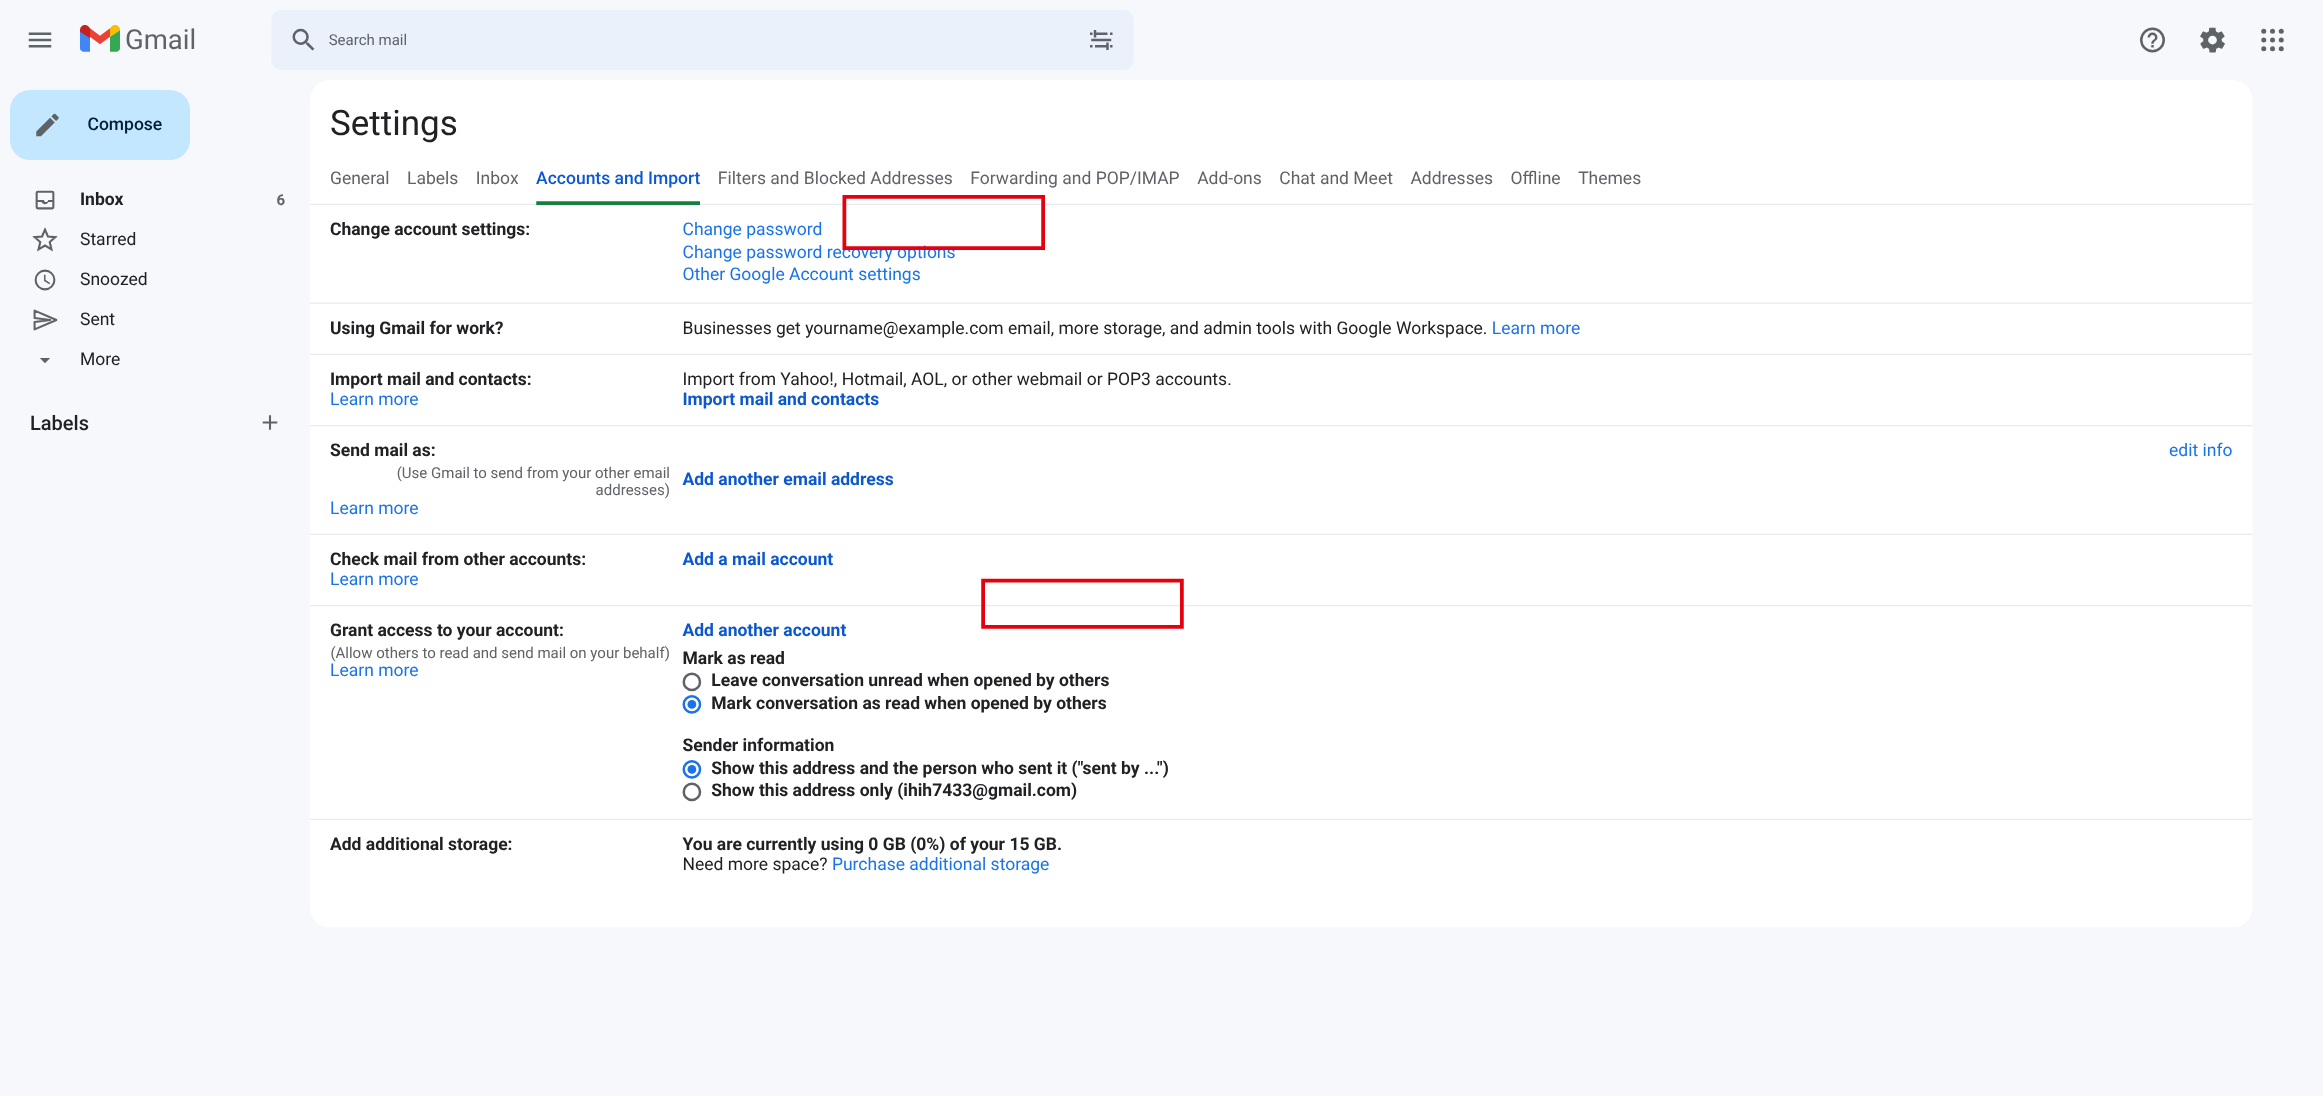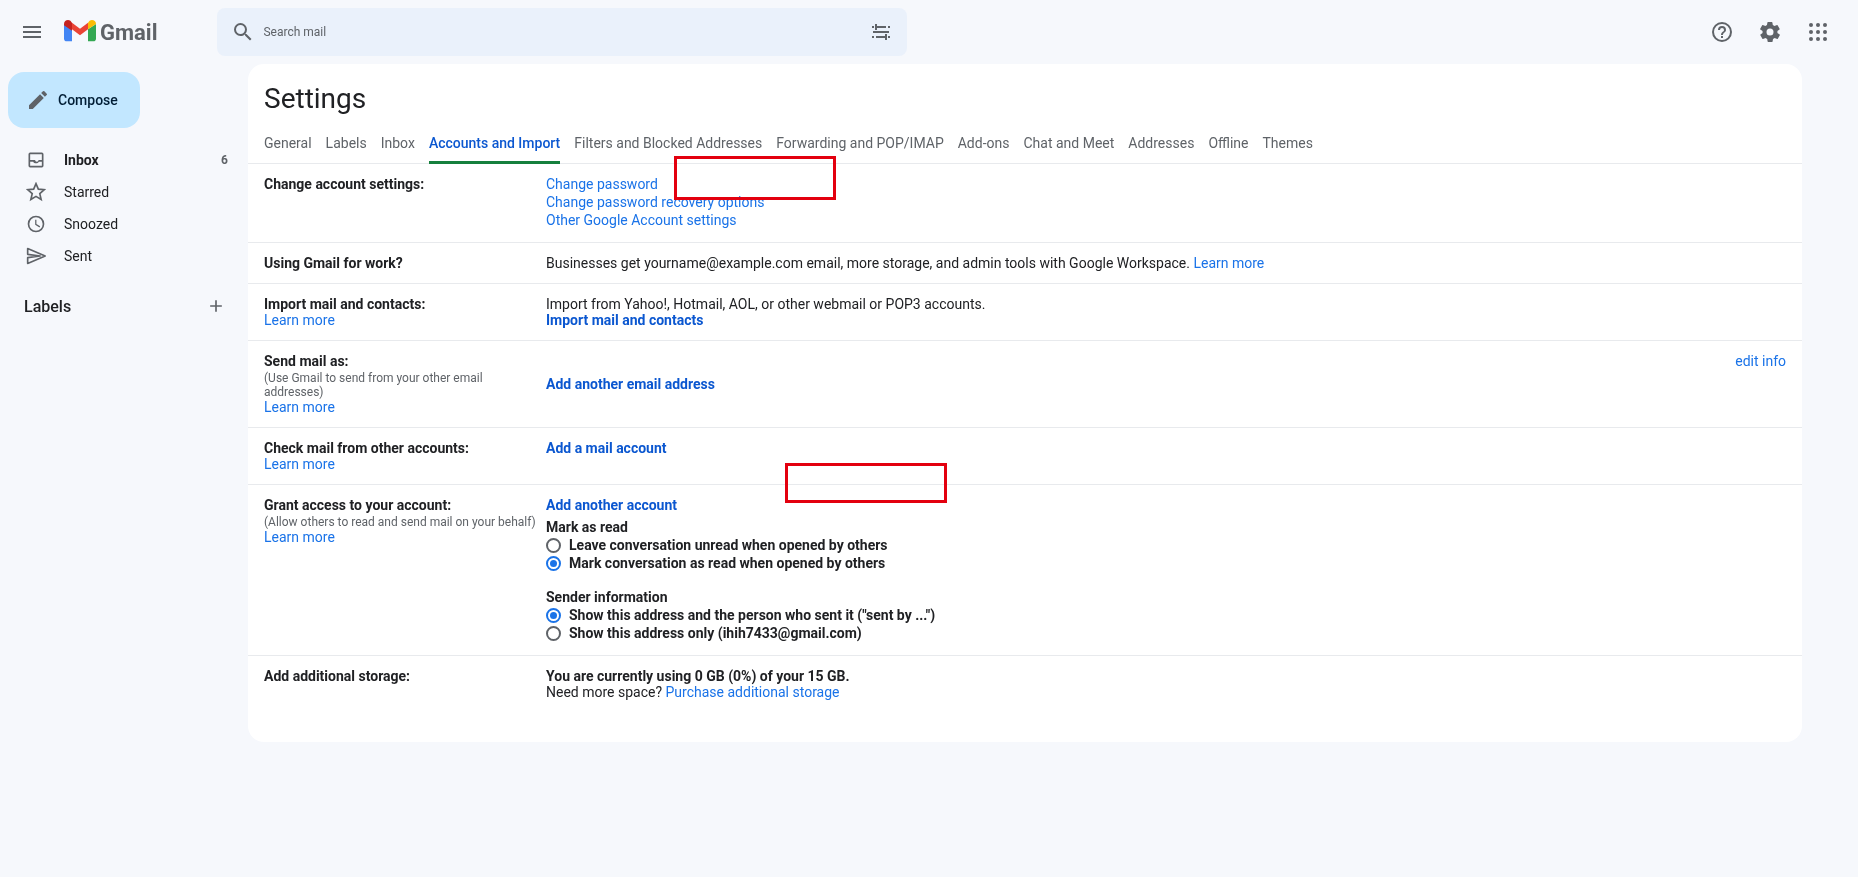--- a/index.html
+++ b/index.html
@@ -1,31 +1,31 @@
 <!DOCTYPE html>
 <html><head>
 <meta charset="utf-8">
 <style>
 *{box-sizing:border-box;margin:0;padding:0;font-family:'Google Sans',Roboto,Arial,sans-serif;}
 body{background:#f6f8fc;color:#202124;overflow-x:hidden;}
 .header{display:flex;align-items:center;padding:8px 8px;height:64px;}
 .menu-btn{width:48px;height:48px;display:flex;align-items:center;justify-content:center;border-radius:50%;cursor:pointer;}
 .logo-wrap{display:flex;align-items:center;margin-right:60px;}
 .logo-img{width:32px;height:24px;margin-left:8px;}
-.logo-text{font-size:22px;color:#5f6368;margin-left:4px;font-weight:700;}
+.logo-text{font-size:22px;color:#5f6368;margin-left:4px;font-weight:400;}
 .search-wrap{flex:1;max-width:690px;display:flex;align-items:center;background:#eaf1fb;border-radius:8px;height:48px;padding:0 6px;}
 .search-icon-btn{width:40px;height:40px;display:flex;align-items:center;justify-content:center;cursor:pointer;}
 .search-input{flex:1;border:none;background:transparent;font-size:12px;outline:none;color:#5f6368;}
 .search-input::placeholder{color:#5f6368;}
 .tune-btn{width:40px;height:40px;display:flex;align-items:center;justify-content:center;cursor:pointer;}
 .header-right{margin-left:auto;display:flex;align-items:center;gap:8px;padding-right:12px;}
 .hdr-icon-btn{width:40px;height:40px;display:flex;align-items:center;justify-content:center;border-radius:50%;cursor:pointer;}
 .main{display:flex;}
 .sidebar{width:248px;padding:8px 0;flex-shrink:0;}
-.compose-btn{margin:0 0 16px 8px;height:56px;padding:0 22px 0 18px;background:#c2e7ff;border:none;border-radius:16px;display:flex;align-items:center;gap:8px;font-size:14px;font-weight:500;color:#001d35;cursor:pointer;}
+.compose-btn{margin:0 0 16px 8px;height:56px;padding:0 22px 0 18px;background:#c2e7ff;border:none;border-radius:16px;display:flex;align-items:center;gap:20px;font-size:14px;font-weight:500;color:#001d35;cursor:pointer;}
 .nav-item{display:flex;align-items:center;height:32px;padding:0 12px 0 26px;border-radius:0 16px 16px 0;cursor:pointer;font-size:14px;color:#202124;}
 .nav-item .nav-icon{width:20px;height:20px;margin-right:18px;flex-shrink:0;display:flex;align-items:center;justify-content:center;}
 .nav-item .nav-label{flex:1;}
 .nav-item .nav-count{font-size:12px;color:#5f6368;margin-right:8px;}
 .nav-item.bold .nav-label,.nav-item.bold .nav-count{font-weight:700;}
 .labels-head{display:flex;align-items:center;justify-content:space-between;padding:20px 18px 0 24px;}
 .labels-title{font-size:16px;font-weight:500;color:#202124;}
 .plus-btn{width:28px;height:28px;display:flex;align-items:center;justify-content:center;cursor:pointer;}
 .content{flex:1;background:#fff;border-radius:16px;margin-right:56px;padding:18px 0 30px 0;min-height:660px;}
 .settings-title{font-size:28px;font-weight:400;padding:0 16px 6px 16px;}
@@ -33,21 +33,21 @@
 .tab{color:#5f6368;padding:6px 0 10px 0;cursor:pointer;white-space:nowrap;}
 .tab.active{color:#0b57d0;border-bottom:3px solid #15803d;font-weight:500;margin-bottom:-1px;}
 .hl-red{position:absolute;border:3px solid #e3000f;pointer-events:none;}
 .hl1{left:426px;top:92px;width:162px;height:44px;}
 .hl2{left:537px;top:399px;width:162px;height:40px;}
 .tabs-wrap{position:relative;}
 .section{display:flex;padding:12px 16px;border-bottom:1px solid #e8eaed;font-size:14px;}
 .section:last-child{border-bottom:none;}
 .sec-left{width:282px;flex-shrink:0;padding-right:10px;}
 .sec-left .s-title{font-weight:700;}
-.sec-left .s-sub{font-size:12px;color:#5f6368;margin-top:2px;}
+.sec-left .s-sub{font-size:12px;color:#5f6368;margin-top:2px;text-align:right;}
 .sec-right{flex:1;}
 .sec-far{padding-left:20px;white-space:nowrap;}
 .link{color:#1a73e8;cursor:pointer;}
 .link-block{display:block;margin-bottom:2px;}
 .bold-link{color:#0b57d0;font-weight:700;cursor:pointer;}
 .radio-row{display:flex;align-items:center;gap:8px;margin:2px 0;}
 .radio-dot{width:15px;height:15px;border:2px solid #5f6368;border-radius:50%;position:relative;flex-shrink:0;}
 .radio-dot.checked{border-color:#1a73e8;}
 .radio-dot.checked::after{content:'';position:absolute;inset:2px;background:#1a73e8;border-radius:50%;}
 .radio-text{font-weight:700;}
@@ -150,20 +150,28 @@
           <span class="nav-label">Snoozed</span>
         </div>
         <div class="nav-item">
           <span class="nav-icon">
             <svg width="20" height="20" viewBox="0 0 24 24">
               <path d="M2 21l21-9L2 3v7l15 2-15 2v7z" fill="none" stroke="#5f6368" stroke-width="2" stroke-linejoin="round"></path>
             </svg>
           </span>
           <span class="nav-label">Sent</span>
         </div>
+        <div class="nav-item">
+          <span class="nav-icon">
+            <svg width="20" height="20" viewBox="0 0 24 24">
+              <path d="M7 10l5 5 5-5z"></path>
+            </svg>
+          </span>
+          <span class="nav-label">More</span>
+        </div>
       </div>
     <div class="labels-head">
       <span class="labels-title">Labels</span>
       <div class="plus-btn">
         <svg width="20" height="20" viewBox="0 0 24 24">
             <path d="M19 13h-6v6h-2v-6H5v-2h6V5h2v6h6v2z"></path>
           </svg>
       </div>
     </div>
   </div>

